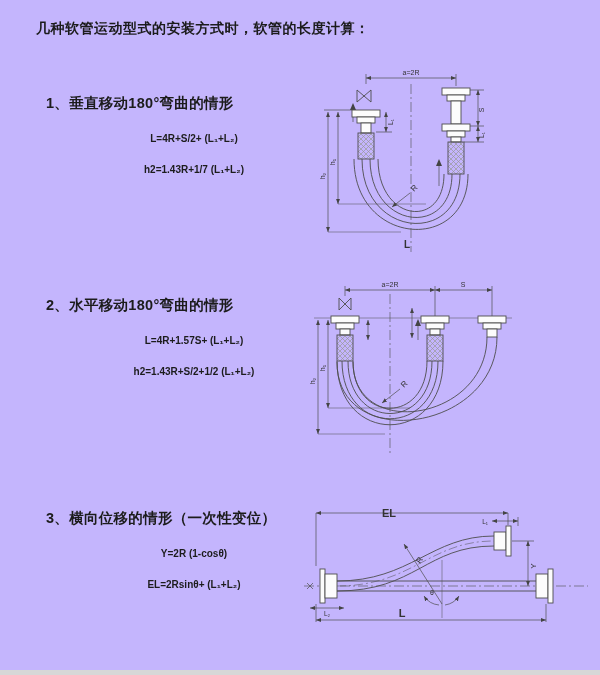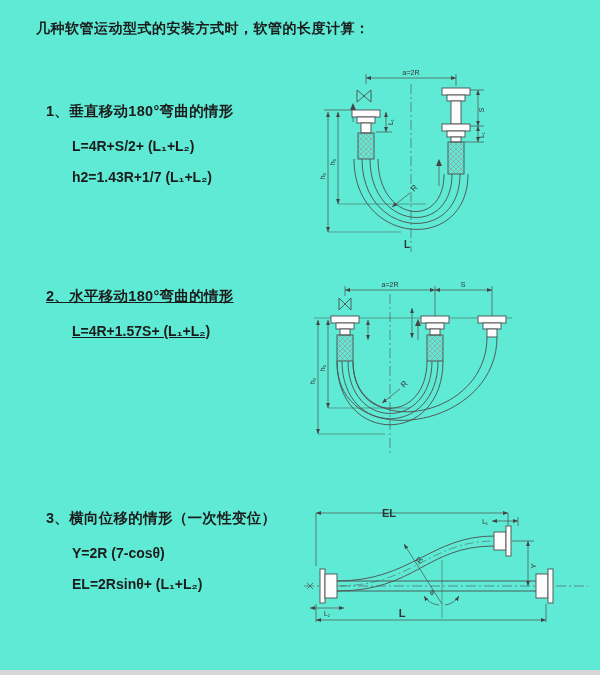--- a/index.html
+++ b/index.html
@@ -1,24 +1,24 @@
 <!DOCTYPE html>
 <html><head>
 <meta charset="utf-8">
 <style>
   html,body{margin:0;padding:0;}
   .page{
-    position:relative;width:600px;height:675px;background:#5eead4;overflow:hidden;
+    position:relative;width:600px;height:675px;background:#c4b5fd;overflow:hidden;
     font-family:"Liberation Sans","DejaVu Sans",sans-serif;color:#1c1c1c;
   }
   .doc-title{position:absolute;left:36px;top:20px;font-size:14px;font-weight:700;letter-spacing:.5px;}
   .sec{position:absolute;left:46px;width:270px;}
   .sec-heading{font-size:14.5px;font-weight:700;line-height:22px;margin-bottom:9px;letter-spacing:.3px;}
-  .formula{font-size:14px;font-weight:700;line-height:31px;margin-left:26px;white-space:nowrap;}
-  #sec1{top:100px;} #sec2{top:285px;text-decoration:underline;} #sec3{top:507px;}
+  .formula{font-size:10px;font-weight:700;line-height:31px;margin-left:26px;white-space:nowrap;text-align:center;}
+  #sec1{top:92px;} #sec2{top:294px;} #sec3{top:507px;}
   .diag{position:absolute;}
   #diag1{left:306px;top:64px;} #diag2{left:300px;top:276px;} #diag3{left:296px;top:500px;}
   svg text{fill:#333;font-family:"Liberation Sans","DejaVu Sans",sans-serif;}
   .bottom-strip{position:absolute;left:0;bottom:0;width:100%;height:5px;background:#d7d7d7;}
 </style>
 </head>
 <body>
 
 <div class="page">
 
@@ -26,25 +26,26 @@
 
   <div class="sec" id="sec1">
     <div class="sec-heading">1、垂直移动180°弯曲的情形</div>
     <div class="formula">L=4R+S/2+ (L₁+L₂)</div>
     <div class="formula">h2=1.43R+1/7 (L₁+L₂)</div>
   </div>
 
   <div class="sec" id="sec2">
     <div class="sec-heading">2、水平移动180°弯曲的情形</div>
     <div class="formula">L=4R+1.57S+ (L₁+L₂)</div>
+    <div class="formula">h2=1.43R+S/2+1/2 (L₁+L₂)</div>
   </div>
 
   <div class="sec" id="sec3">
     <div class="sec-heading">3、横向位移的情形（一次性变位）</div>
-    <div class="formula">Y=2R (7-cosθ)</div>
+    <div class="formula">Y=2R (1-cosθ)</div>
     <div class="formula">EL=2Rsinθ+ (L₁+L₂)</div>
   </div>
 
   <svg class="diag" id="diag1" width="290" height="205" viewBox="0 0 290 205">
     <defs>
       <marker id="ar1" viewBox="0 0 10 10" refX="9" refY="5" markerWidth="8" markerHeight="8" orient="auto-start-reverse">
         <path d="M0,1.5 L9,5 L0,8.5 z" fill="#444"></path>
       </marker>
       <pattern id="hp1" width="5" height="5" patternUnits="userSpaceOnUse">
         <path d="M0,5 L5,0 M0,0 L5,5" stroke="#999" stroke-width="0.7"></path>

